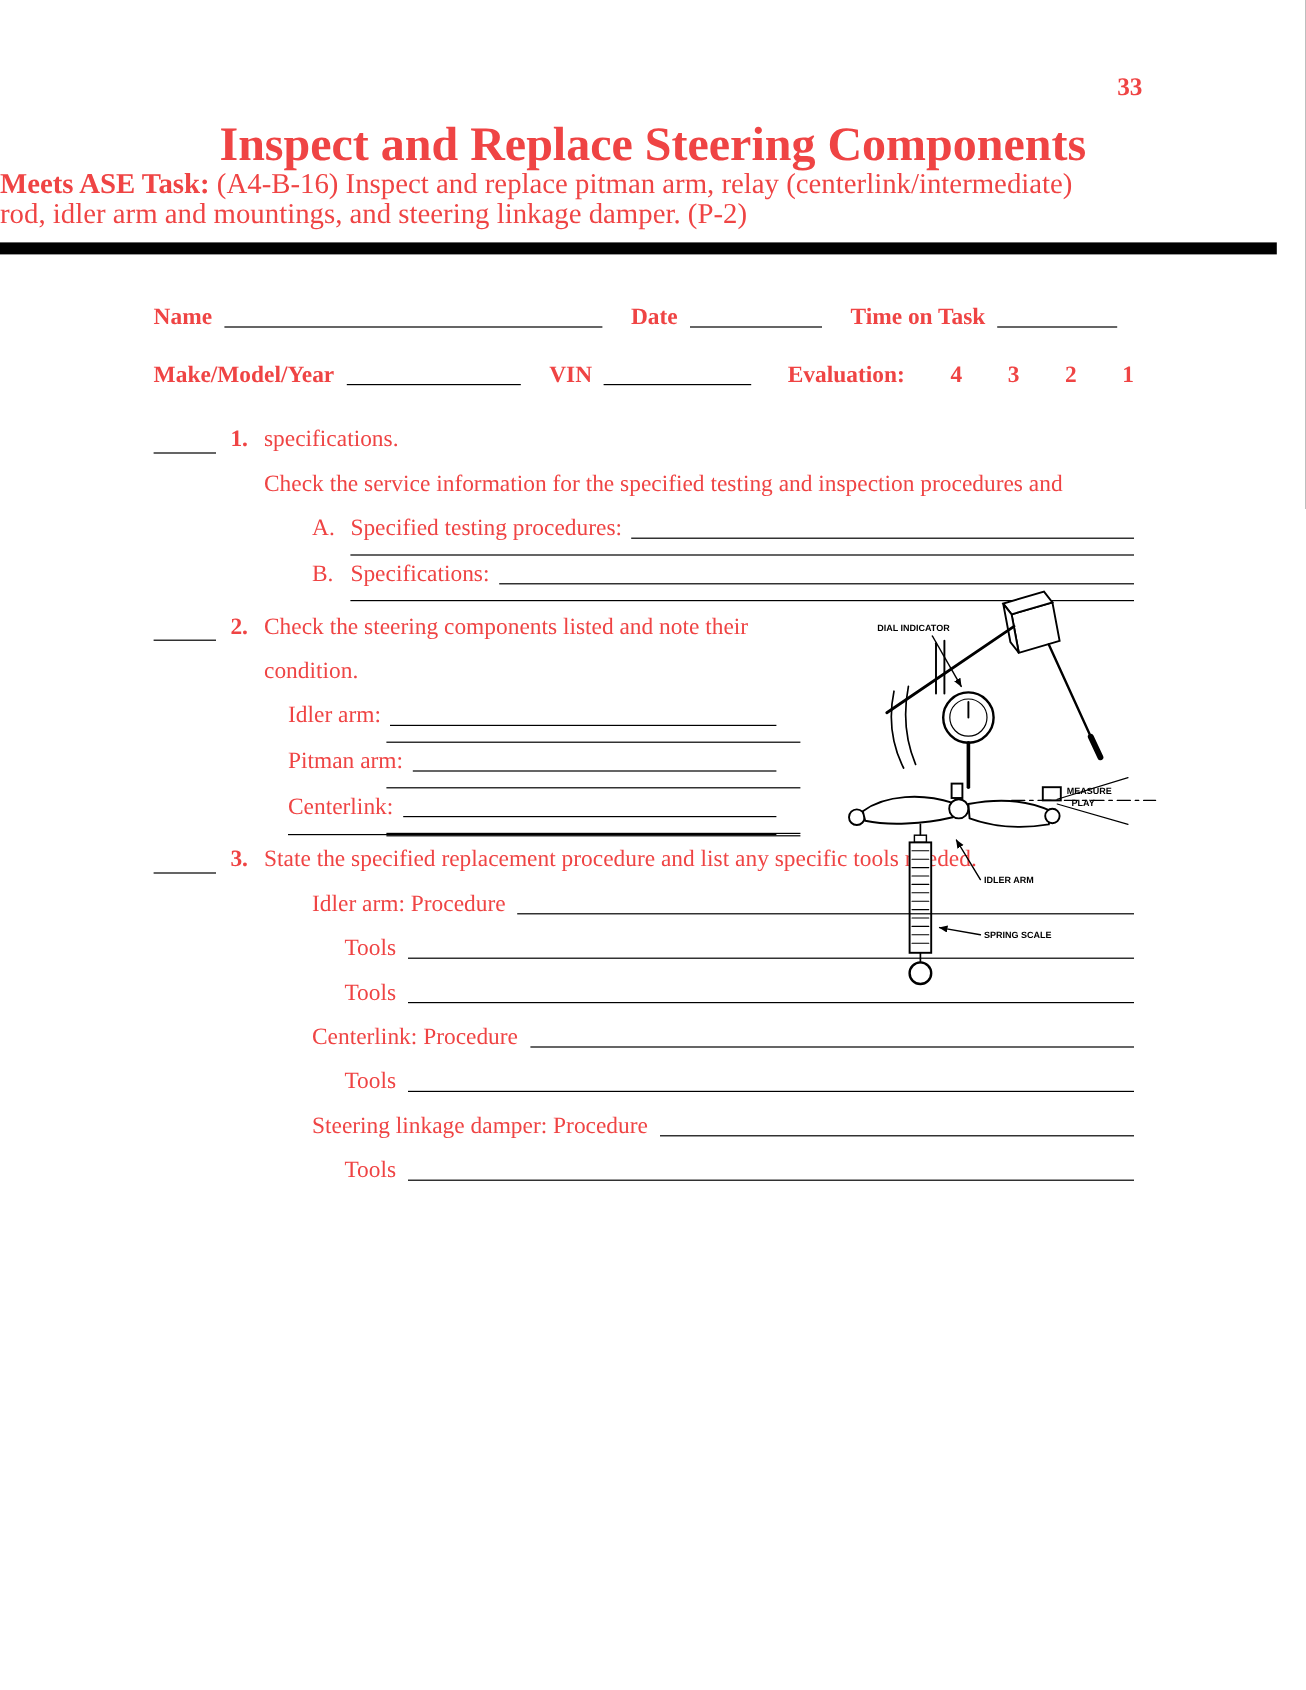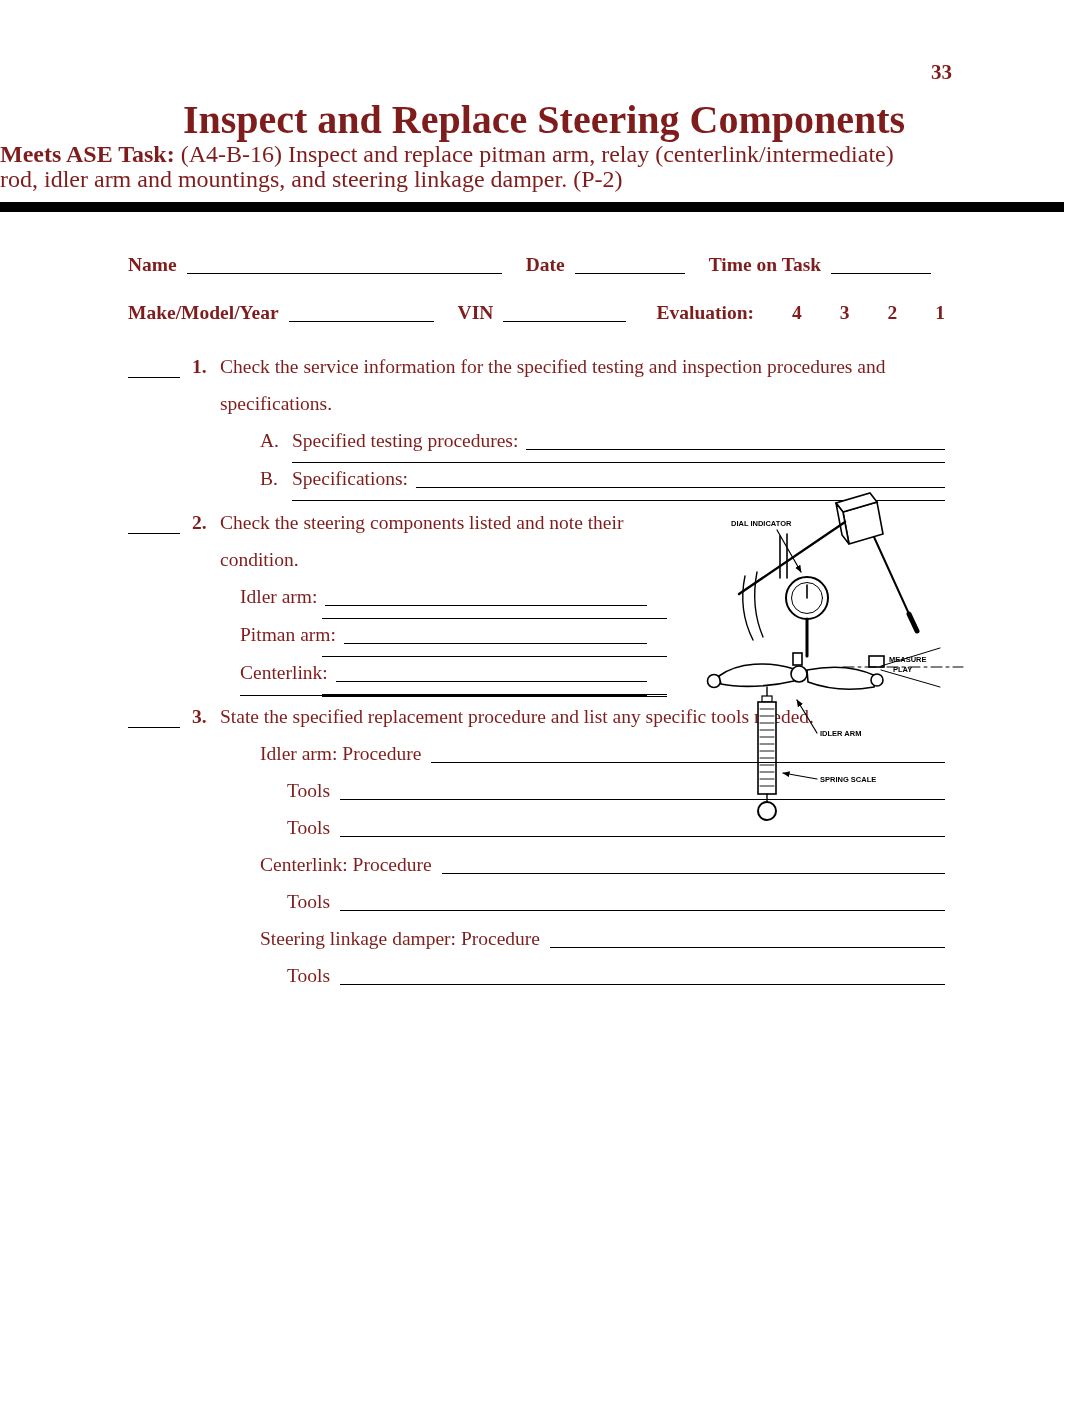--- a/index.html
+++ b/index.html
@@ -1,18 +1,18 @@
 <!DOCTYPE html>
 <html><head>
 <meta charset="utf-8">
 <style>
   * { margin:0; padding:0; box-sizing:border-box; }
   html,body { background:#888; }
   .page {
-    width:1088px; height:1408px; margin:0 auto; background:#fff; color:#7f1d1d;
+    width:1088px; height:1408px; margin:0 auto; background:#fff; color:#ef4444;
     position:relative; overflow:hidden;
     font-family:"Liberation Serif", serif; font-size:19.5px;
   }
   .page-number { position:absolute; top:60px; right:136px; font-weight:bold; font-size:21px; }
   .title { text-align:center; font-weight:bold; font-size:40px; line-height:44px; padding-top:98px; }
   .subtitle { text-align:left; font-size:24px; line-height:25px; }
   .subtitle .b { font-weight:bold; }
   .bar { width:1064px; height:10px; background:#000; margin-top:10px; }
   .content { padding:0 143px 0 128px; }
   .b { font-weight:bold; }
@@ -94,22 +94,22 @@
       <span class="eval-num">4</span>
       <span class="eval-num">3</span>
       <span class="eval-num">2</span>
       <span class="eval-num">1</span>
     </div>
 
     <div class="task task-1">
       <span class="check-blank"></span>
       <span class="task-num">1.</span>
       <div class="task-body">
+        <div>specifications.</div>
         <div>Check the service information for the specified testing and inspection procedures and</div>
-        <div>specifications.</div>
         <div class="sub">
           <span class="letter">A.</span>
           <span>Specified testing procedures:</span>
           <span class="blank"></span>
         </div>
         <div class="cont">
           <span class="blank"></span>
         </div>
         <div class="sub">
           <span class="letter">B.</span>

